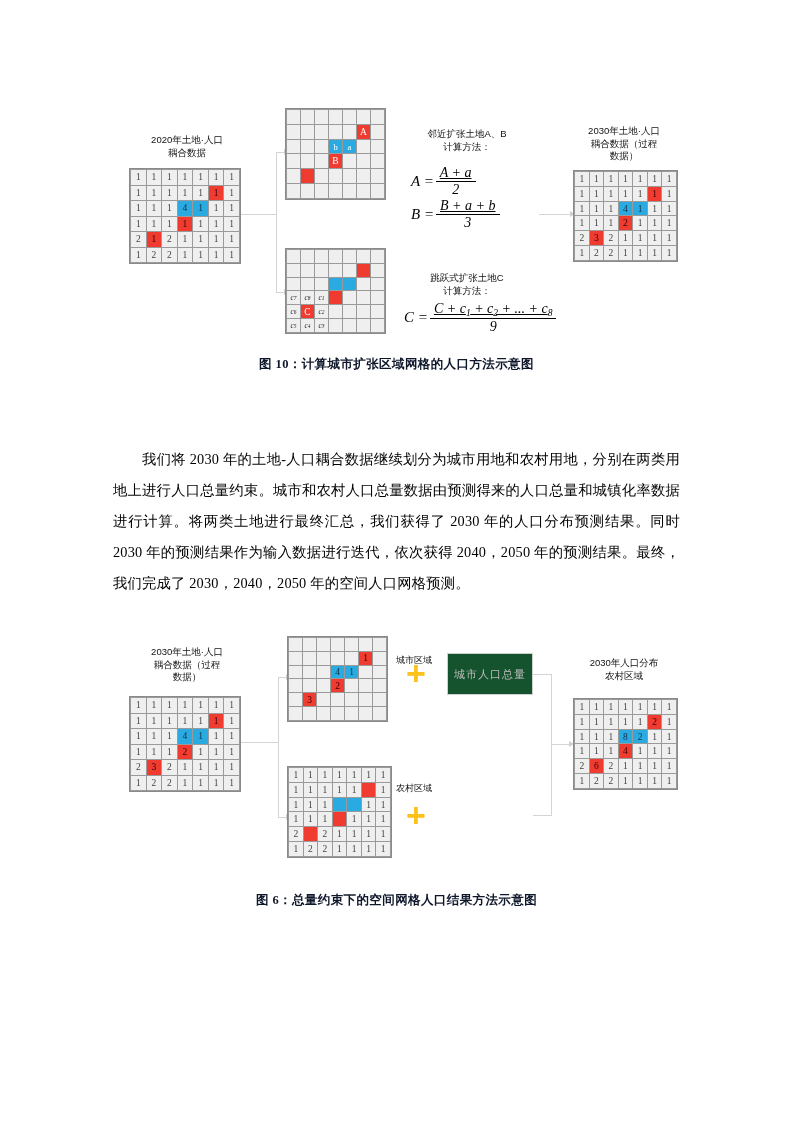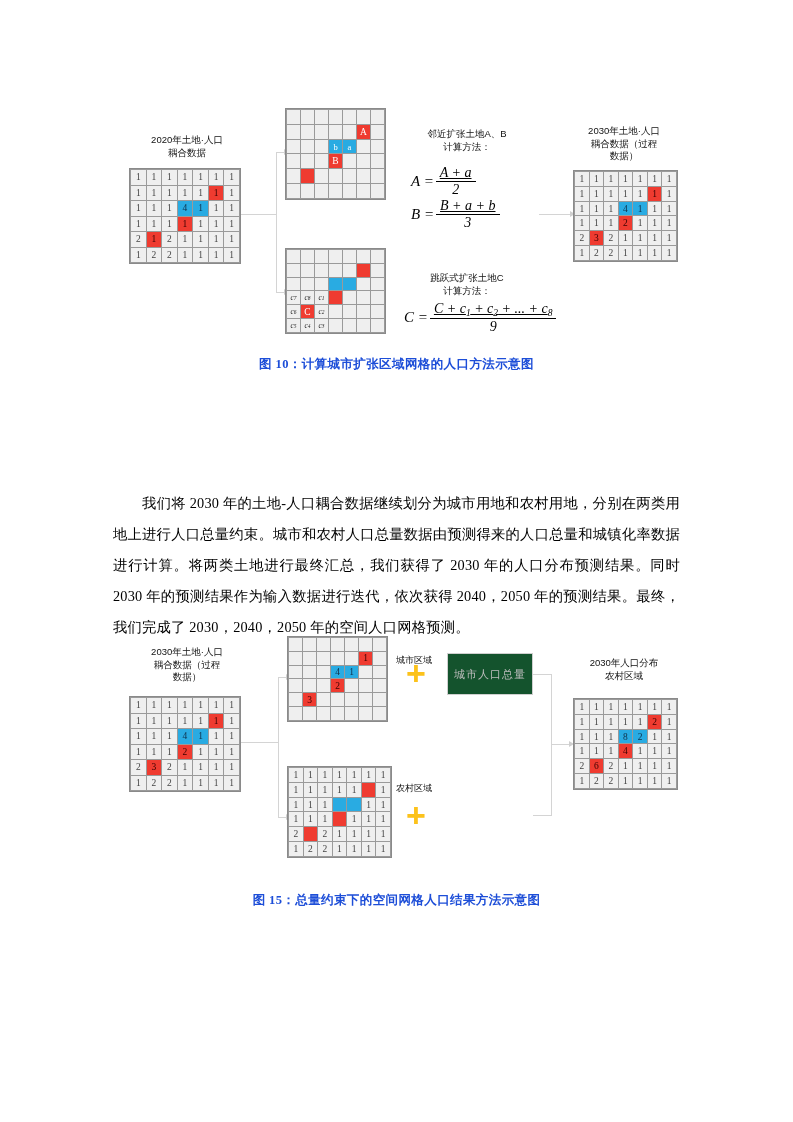--- a/index.html
+++ b/index.html
@@ -13,21 +13,21 @@
   }
   .page{position:relative;width:793px;height:1122px;}
 
   
   .fig-caption{
     text-align:center;
     font-family:"Liberation Serif","DejaVu Serif",serif;
     font-weight:bold;
     font-size:12.5px;
     letter-spacing:.4px;
-    color:#1d4ed8;
+    color:#0f172a;
   }
   .section-head{
     font-family:"Liberation Sans","DejaVu Sans",sans-serif;
     font-weight:bold;
     font-size:15px;
     letter-spacing:.5px;
   }
   .body-par{
     font-family:"Liberation Serif","DejaVu Serif",serif;
     font-size:14.3px;
@@ -349,21 +349,21 @@
         <div class="cell">1</div>
         <div class="cell">1</div>
         <div class="cell">1</div>
         <div class="cell">1</div>
       </div>
   </div>
 
   <div class="fig-caption" style="position:absolute;left:0;top:356px;width:793px;">图 10：计算城市扩张区域网格的人口方法示意图</div>
 
 
-  <div class="body-par" style="position:absolute;left:113px;top:444px;width:567px;margin-top:44px;">
+  <div class="body-par" style="position:absolute;left:113px;top:444px;width:567px;">
     <span class="indent"></span><span>我们将 2030 年的土地-人口耦合数据继续划分为城市用地和农村用地，分别在两类用地上进行人口总量约束。城市和农村人口总量数据由预测得来的人口总量和城镇化率数据进行计算。将两类土地进行最终汇总，我们获得了 2030 年的人口分布预测结果。同时 2030 年的预测结果作为输入数据进行迭代，依次获得 2040，2050 年的预测结果。最终，我们完成了 2030，2040，2050 年的空间人口网格预测。</span>
   </div>
 
   <div class="figure" style="left:0;top:0;width:793px;height:1122px;">
 
     <div class="fig-label" style="left:128px;top:646px;width:118px;">2030年土地·人口
 耦合数据（过程
 数据）</div>
 
     <div class="grid" style="left: 129px; top: 696px; width: 112px; height: 96px; grid-template-columns: repeat(7, 1fr); grid-template-rows: repeat(6, 1fr);">
@@ -569,16 +569,16 @@
         <div class="cell">1</div>
         <div class="cell">2</div>
         <div class="cell">2</div>
         <div class="cell">1</div>
         <div class="cell">1</div>
         <div class="cell">1</div>
         <div class="cell">1</div>
       </div>
   </div>
 
-  <div class="fig-caption" style="position:absolute;left:0;top:892px;width:793px;">图 15：总量约束下的空间网格人口结果方法示意图</div>
+  <div class="fig-caption" style="position:absolute;left:0;top:892px;width:793px;">图 6：总量约束下的空间网格人口结果方法示意图</div>
 
 
 </div>
 
 </body></html>

